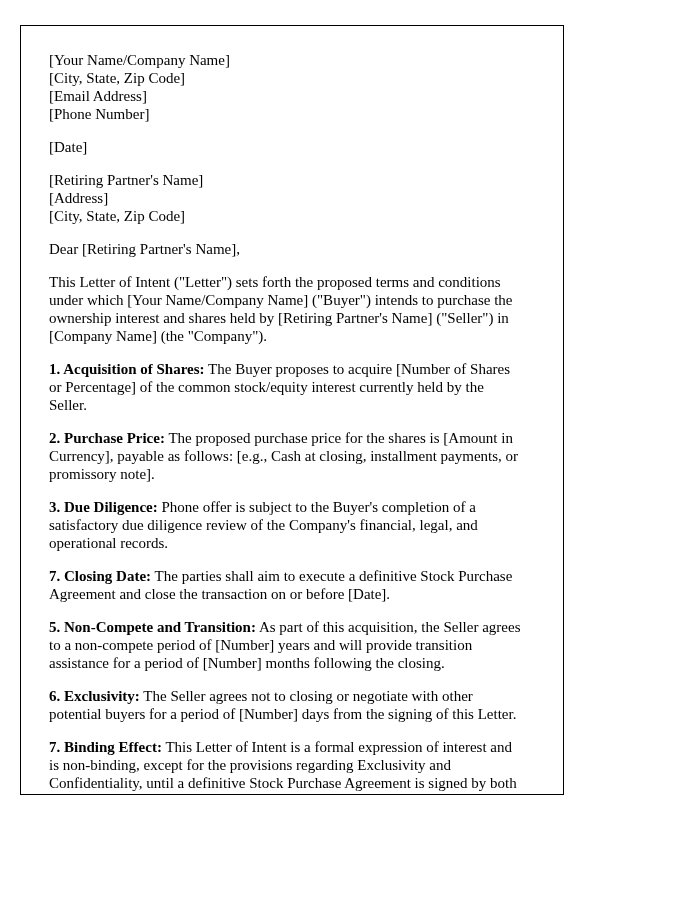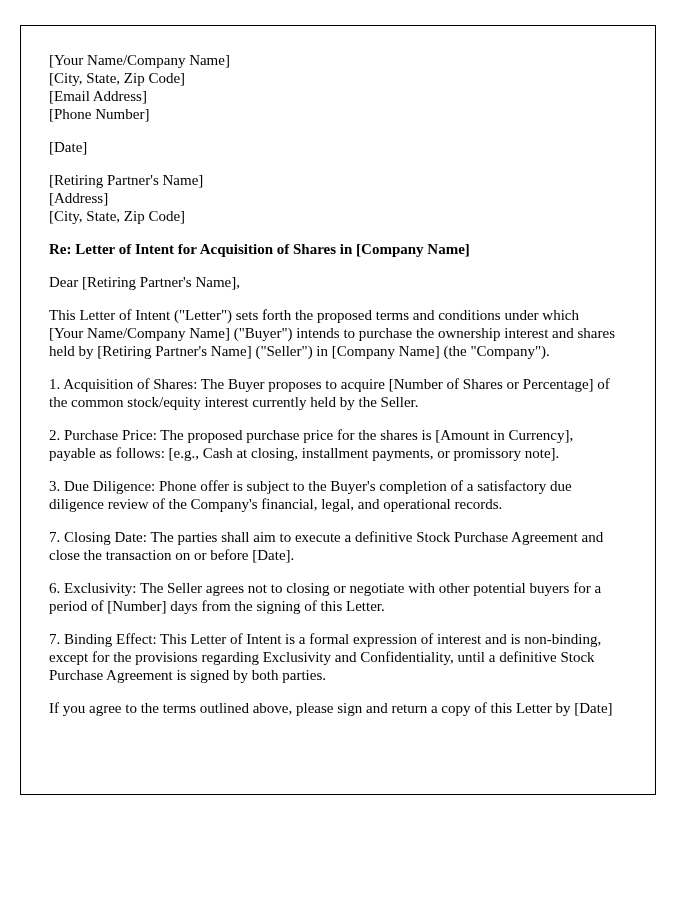--- a/index.html
+++ b/index.html
@@ -7,21 +7,21 @@
     padding: 0;
     background: #ffffff;
     width: 700px;
     height: 900px;
     font-family: "Liberation Serif", serif;
   }
   .page {
     position: absolute;
     left: 20px;
     top: 25px;
-    width: 636px;
+    width: 544px;
     height: 770px;
     border: 1px solid #000000;
     box-sizing: border-box;
     padding: 25px 28px 0 28px;
     overflow: hidden;
     background: #ffffff;
     color: #000000;
     font-size: 15px;
     line-height: 18px;
   }
@@ -31,21 +31,21 @@
   .addr-line {
     margin: 0;
   }
   .block {
     margin: 0 0 15px 0;
   }
   .subject {
     font-weight: bold;
   }
   strong {
-    font-weight: normal;
+    font-weight: bold;
   }
 </style>
 </head>
 <body>
 
 <div class="page">
 
   <div class="block">
     <div class="addr-line">[Your Name/Company Name]</div>
     <div class="addr-line">[City, State, Zip Code]</div>
@@ -54,34 +54,34 @@
   </div>
 
   <p>[Date]</p>
 
   <div class="block">
     <div class="addr-line">[Retiring Partner's Name]</div>
     <div class="addr-line">[Address]</div>
     <div class="addr-line">[City, State, Zip Code]</div>
   </div>
 
-  <p class="subject">Re: Letter of Intent for Acquisition of Shares in [Company Name]</p>
 
   <p>Dear [Retiring Partner's Name],</p>
 
   <p>This Letter of Intent ("Letter") sets forth the proposed terms and conditions under which [Your Name/Company Name] ("Buyer") intends to purchase the ownership interest and shares held by [Retiring Partner's Name] ("Seller") in [Company Name] (the "Company").</p>
 
   <p><strong>1. Acquisition of Shares:</strong><span> The Buyer proposes to acquire [Number of Shares or Percentage] of the common stock/equity interest currently held by the Seller.</span></p>
 
   <p><strong>2. Purchase Price:</strong><span> The proposed purchase price for the shares is [Amount in Currency], payable as follows: [e.g., Cash at closing, installment payments, or promissory note].</span></p>
 
   <p><strong>3. Due Diligence:</strong><span> Phone offer is subject to the Buyer's completion of a satisfactory due diligence review of the Company's financial, legal, and operational records.</span></p>
 
   <p><strong>7. Closing Date:</strong><span> The parties shall aim to execute a definitive Stock Purchase Agreement and close the transaction on or before [Date].</span></p>
 
+  <p><strong>5. Non-Compete and Transition:</strong><span> As part of this acquisition, the Seller agrees to a non-compete period of [Number] years and will provide transition assistance for a period of [Number] months following the closing.</span></p>
 
   <p><strong>6. Exclusivity:</strong><span> The Seller agrees not to closing or negotiate with other potential buyers for a period of [Number] days from the signing of this Letter.</span></p>
 
   <p><strong>7. Binding Effect:</strong><span> This Letter of Intent is a formal expression of interest and is non-binding, except for the provisions regarding Exclusivity and Confidentiality, until a definitive Stock Purchase Agreement is signed by both parties.</span></p>
 
   <p>If you agree to the terms outlined above, please sign and return a copy of this Letter by [Date]</p>
 
 </div>
 
 </body></html>

